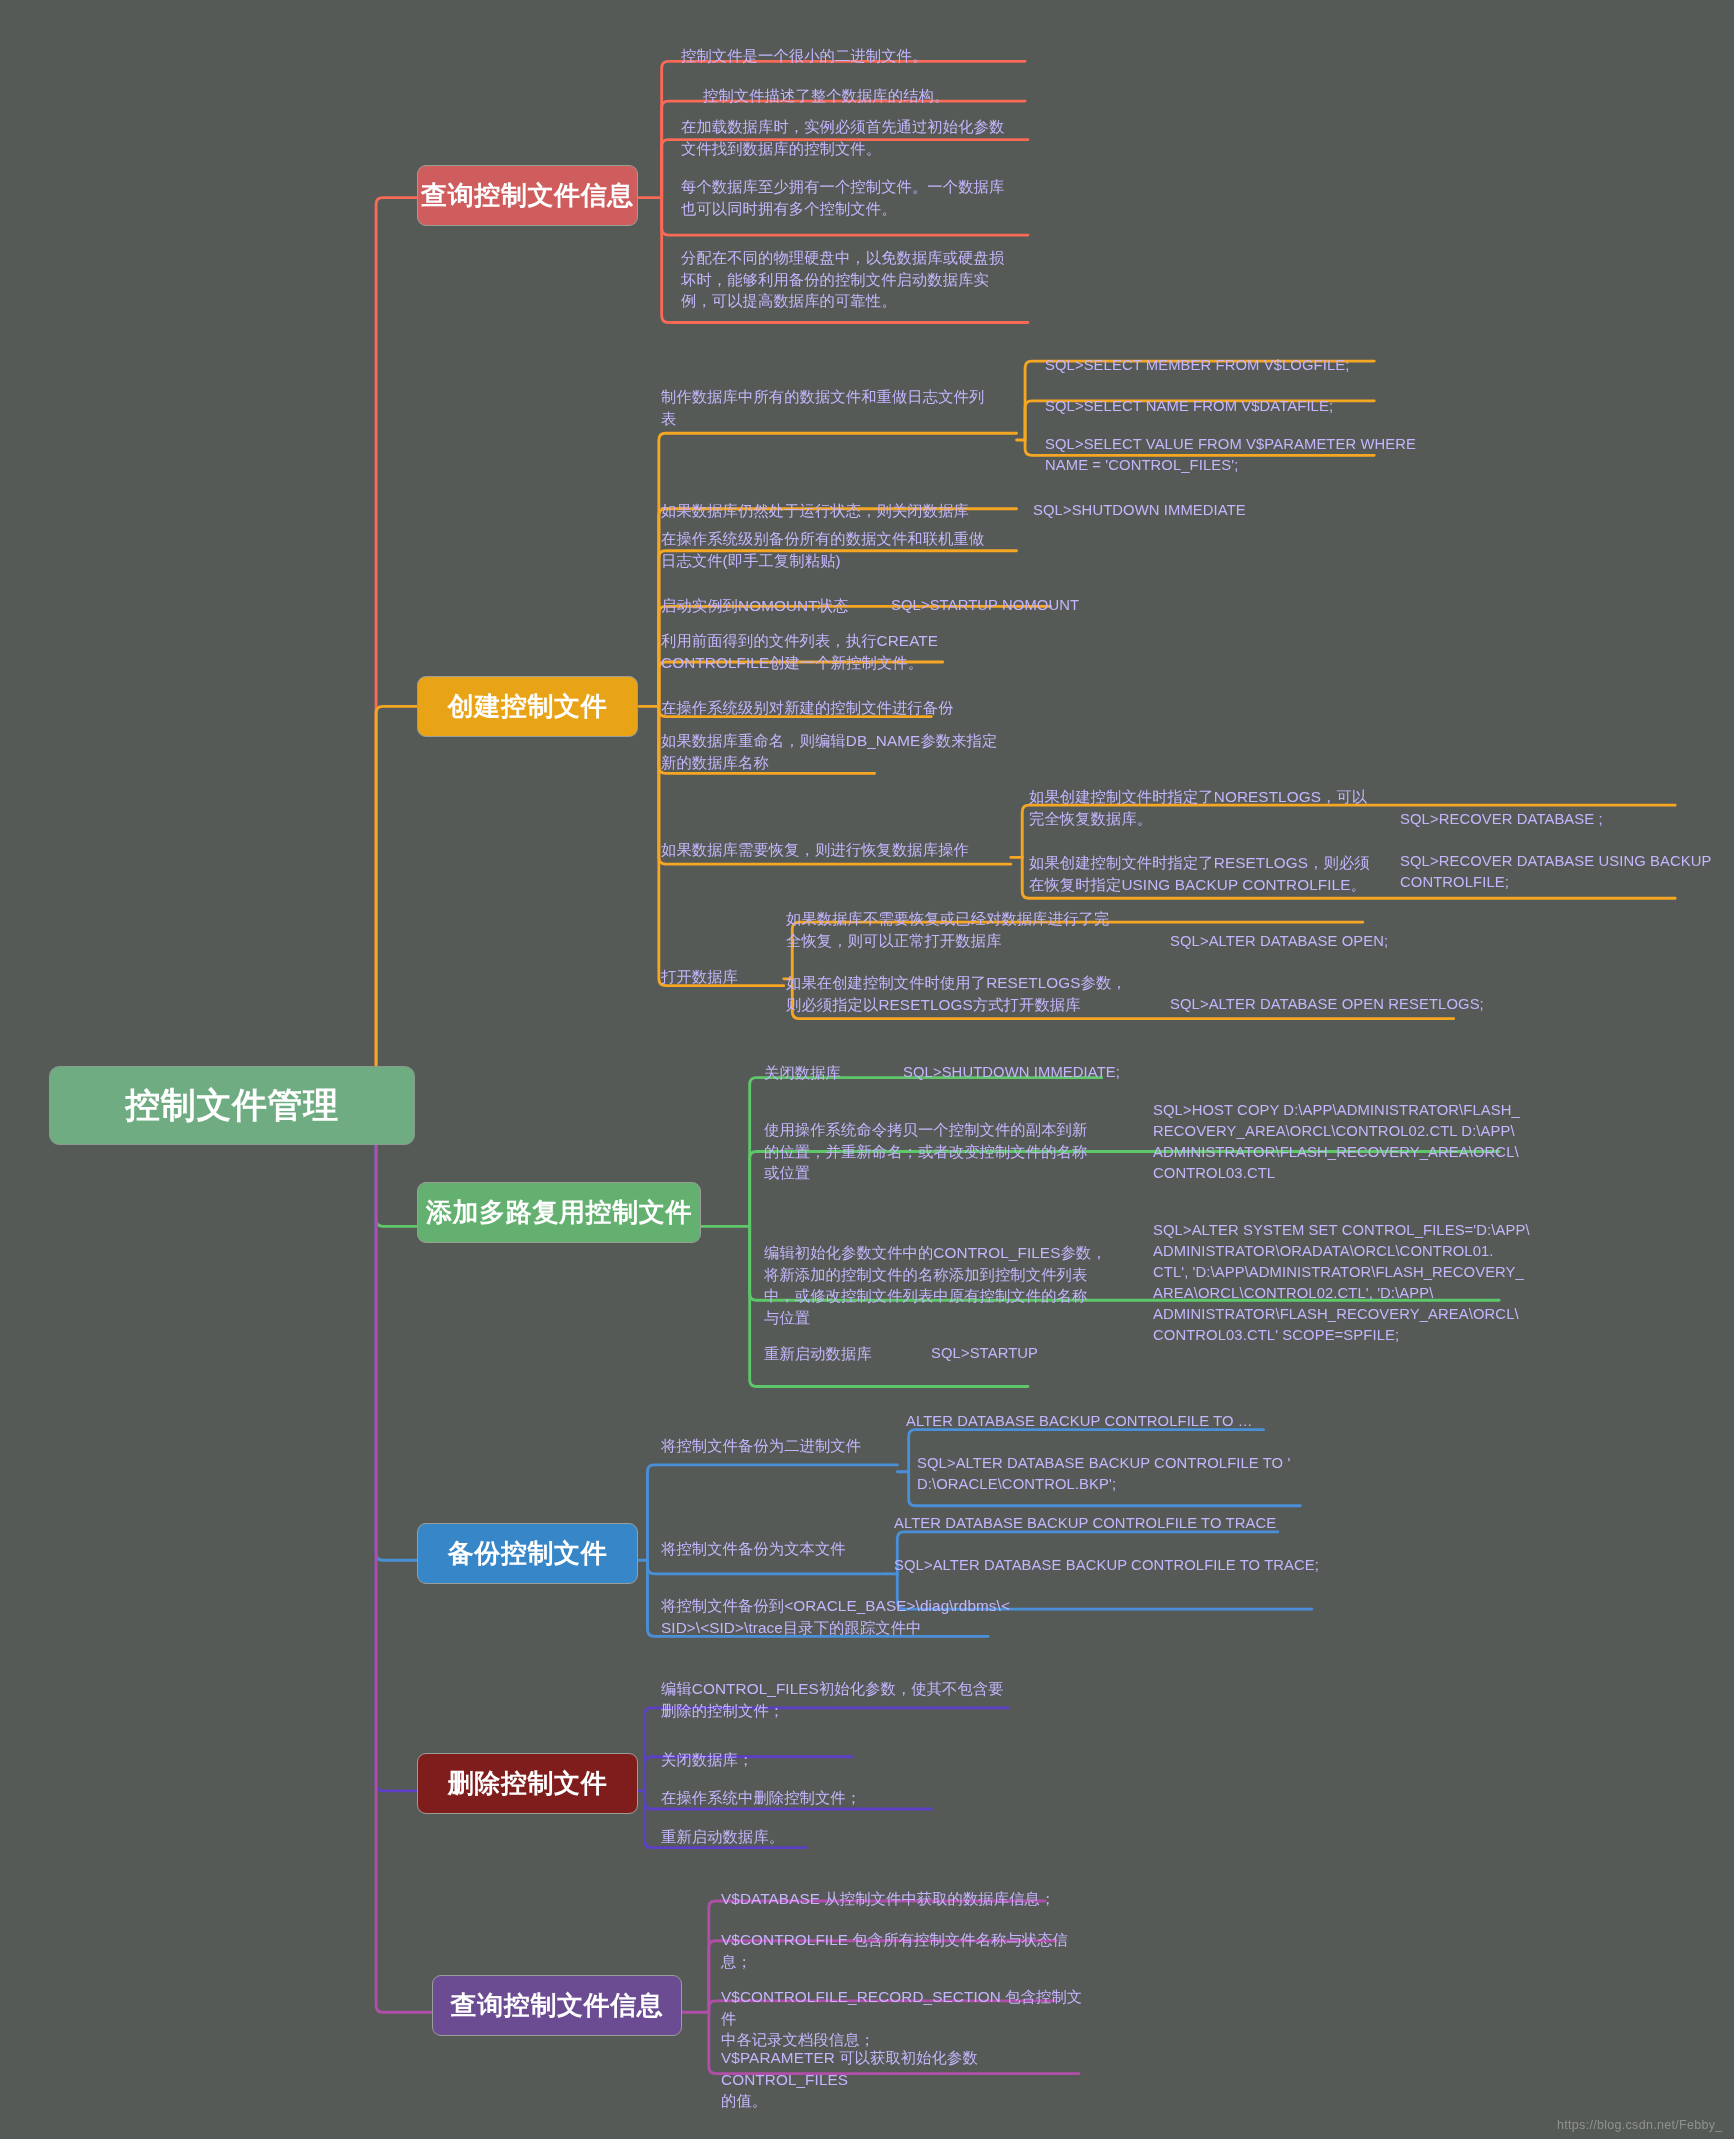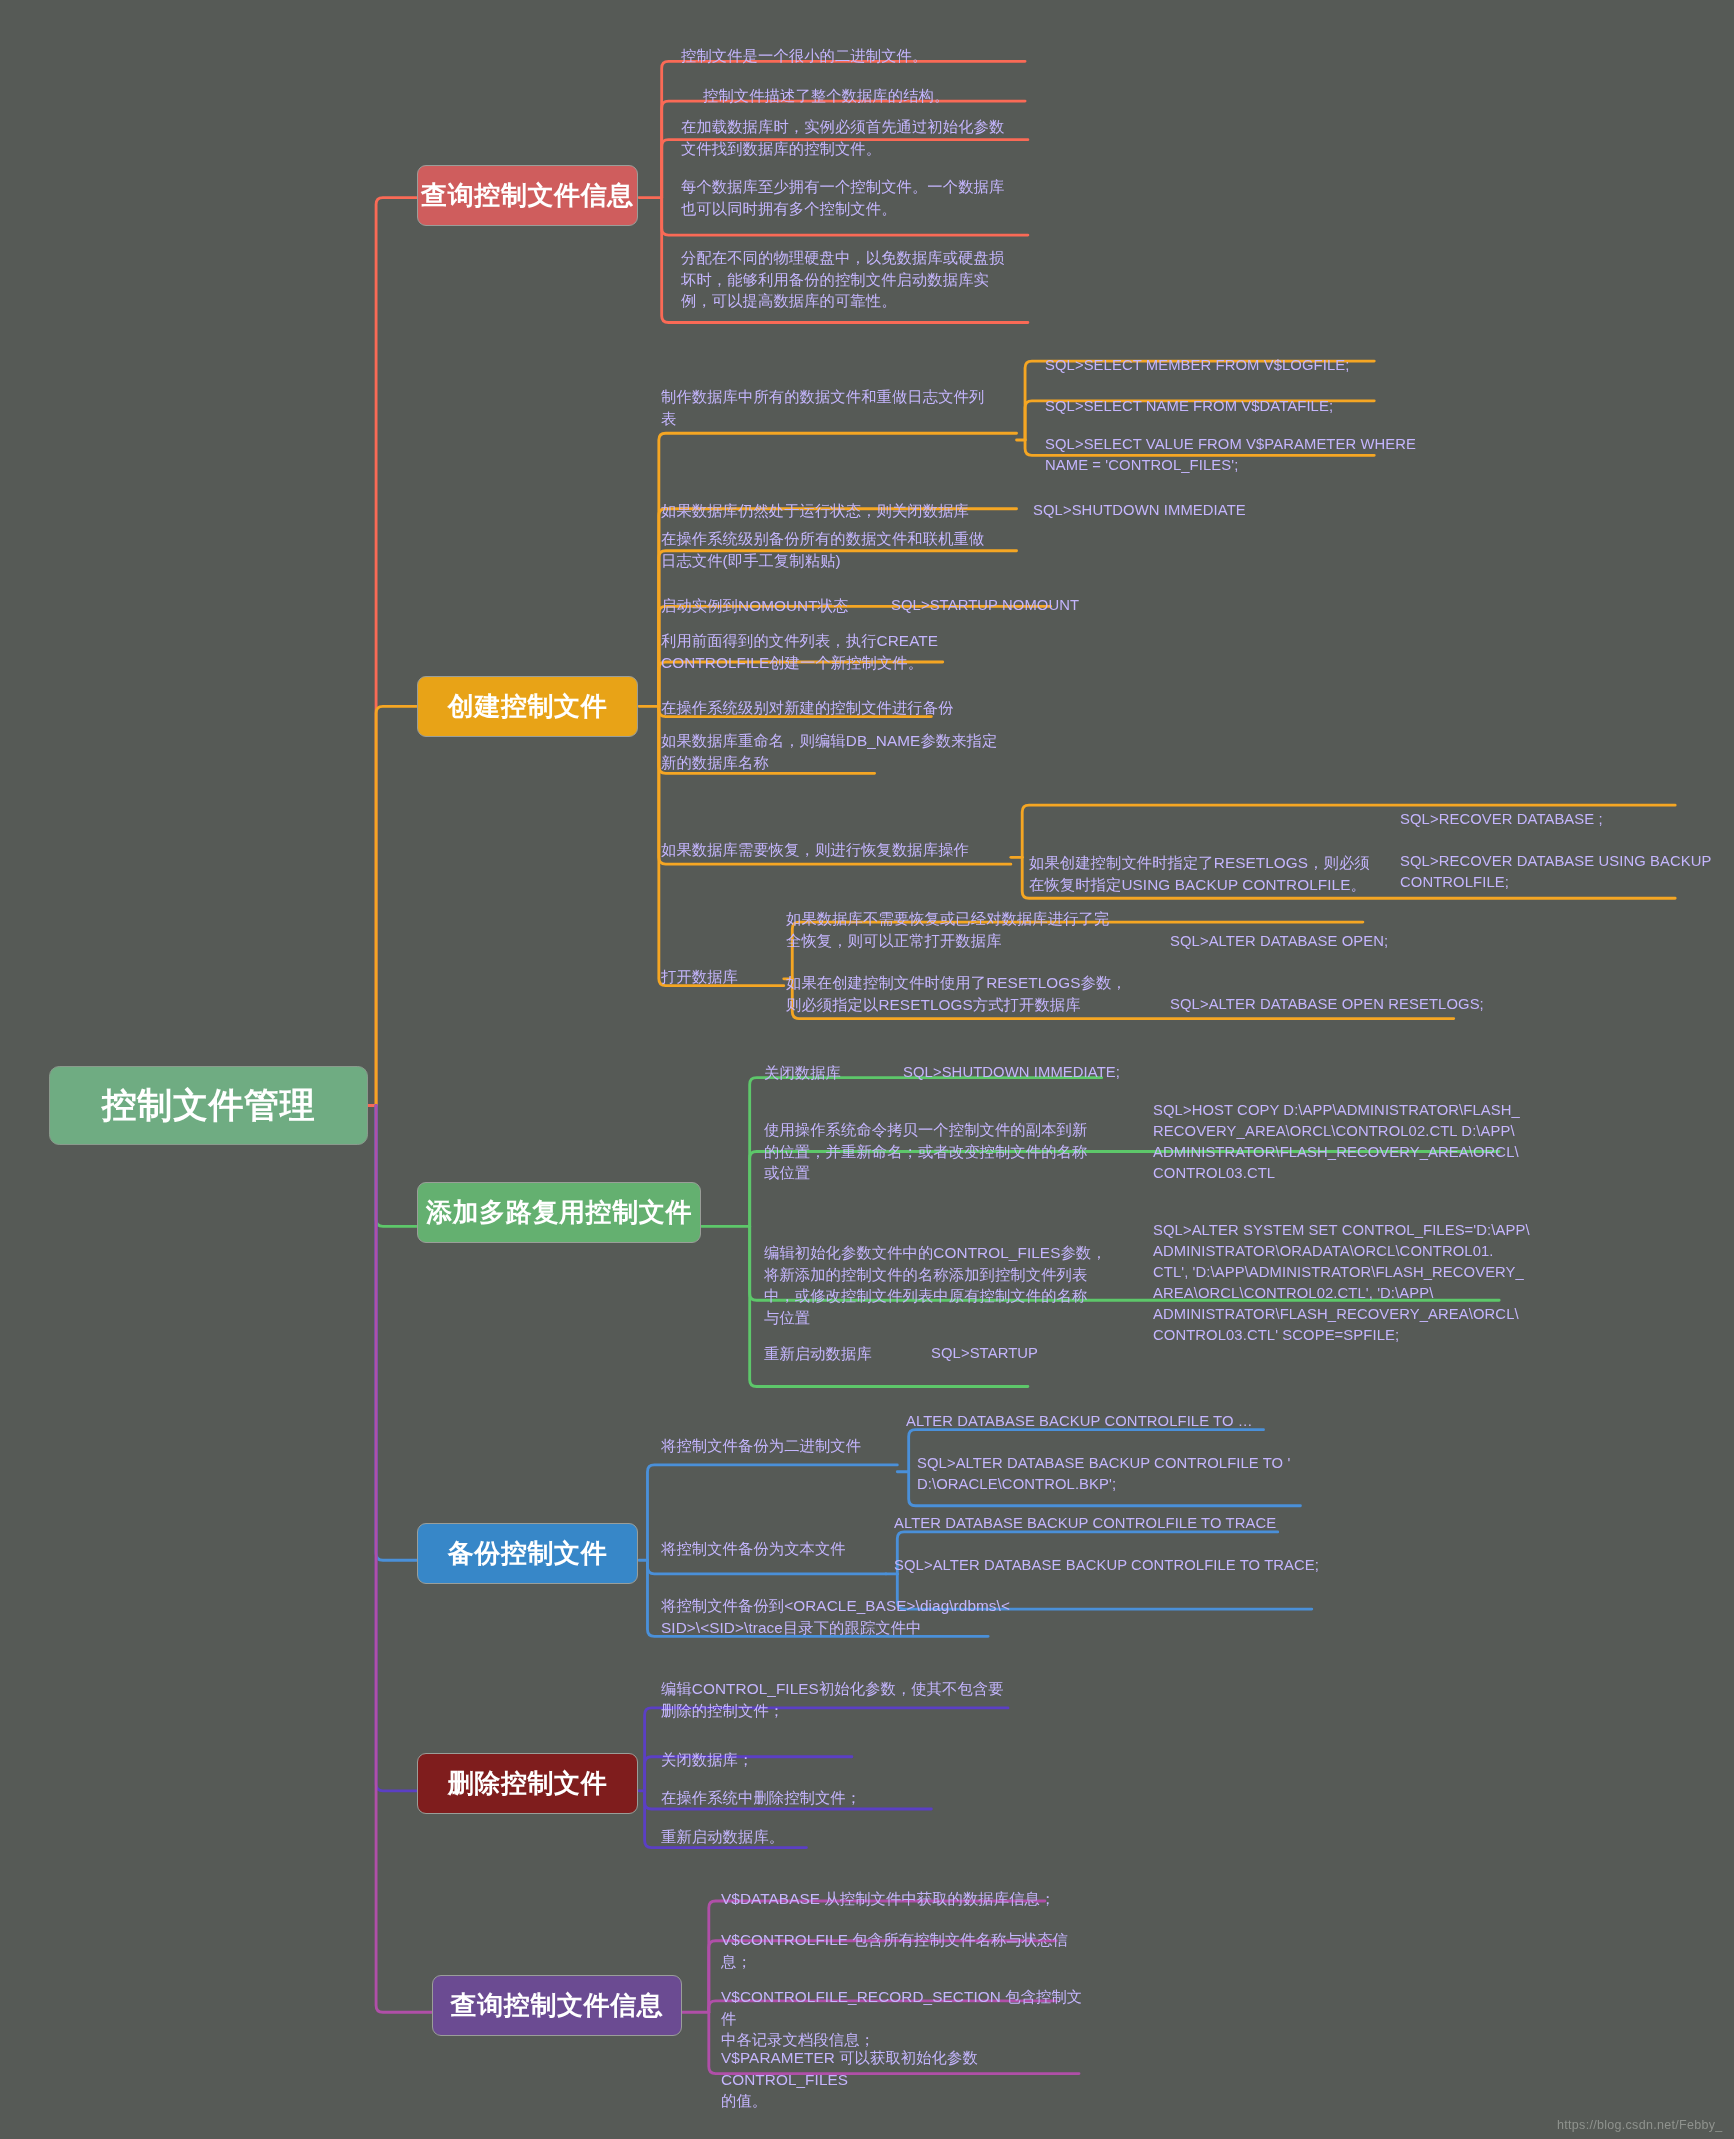--- a/index.html
+++ b/index.html
@@ -25,21 +25,21 @@
     box-sizing:border-box;
     display:flex;align-items:center;justify-content:center;
     border-radius:8px;
     color:#ffffff;
     font-weight:bold;
     letter-spacing:0.6px;
     border:1.7px solid #9a9e99;
     white-space:nowrap;
   }
   .root{
-    left:49px;top:1066px;width:319px;height:79px;
+    left:49px;top:1066px;width:366px;height:79px;
     background:#6fac82;
     font-size:35px;
     border-radius:10.2px;
     border:1.7px solid #8a9a8d;
   }
   .branch{
     height:61px;
     font-size:26px;
     border-radius:9px;
   }
@@ -195,20 +195,22 @@
   <div class="leaf" style="left:661px;top:595px;width:284px;">启动实例到NOMOUNT状态</div>
   <div class="leaf sql" style="left:891px;top:595px;width:295px;">SQL&gt;STARTUP NOMOUNT</div>
 
   <div class="leaf" style="left:661px;top:630px;width:352px;">利用前面得到的文件列表，执行CREATE
 CONTROLFILE创建一个新控制文件。</div>
   <div class="leaf" style="left:661px;top:697px;width:363px;">在操作系统级别对新建的控制文件进行备份</div>
   <div class="leaf" style="left:661px;top:730px;width:363px;">如果数据库重命名，则编辑DB_NAME参数来指定
 新的数据库名称</div>
 
   <div class="leaf" style="left:661px;top:839px;width:363px;">如果数据库需要恢复，则进行恢复数据库操作</div>
+  <div class="leaf" style="left:1029px;top:786px;width:352px;">如果创建控制文件时指定了NORESTLOGS，可以
+完全恢复数据库。</div>
   <div class="leaf sql" style="left:1400px;top:809px;width:295px;">SQL&gt;RECOVER DATABASE ;</div>
   <div class="leaf" style="left:1029px;top:852px;width:352px;">如果创建控制文件时指定了RESETLOGS，则必须
 在恢复时指定USING BACKUP CONTROLFILE。</div>
   <div class="leaf sql" style="left:1400px;top:851px;width:318px;">SQL&gt;RECOVER DATABASE USING BACKUP
 CONTROLFILE;</div>
 
   <div class="leaf" style="left:661px;top:966px;width:227px;">打开数据库</div>
   <div class="leaf" style="left:786px;top:908px;width:352px;">如果数据库不需要恢复或已经对数据库进行了完
 全恢复，则可以正常打开数据库</div>
   <div class="leaf sql" style="left:1170px;top:931px;width:295px;">SQL&gt;ALTER DATABASE OPEN;</div>

